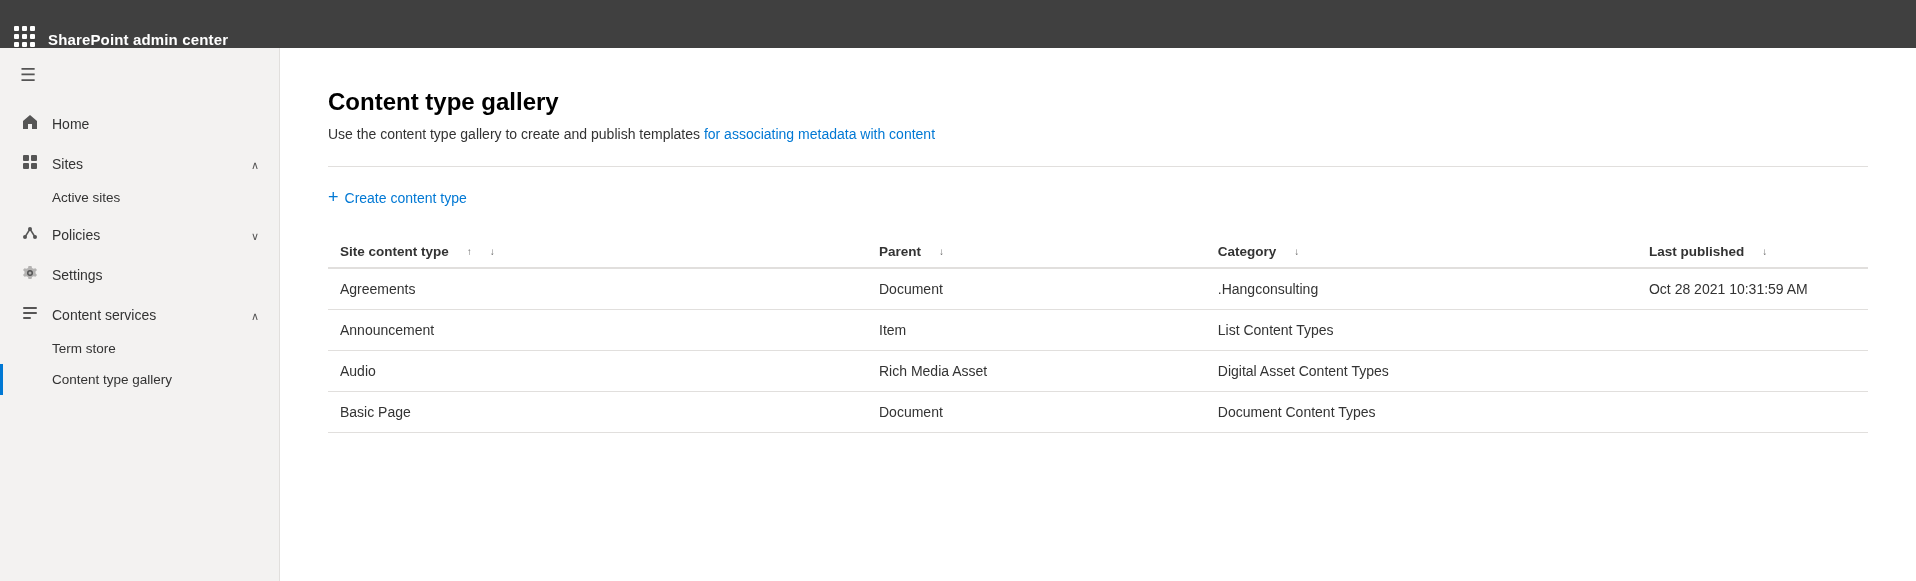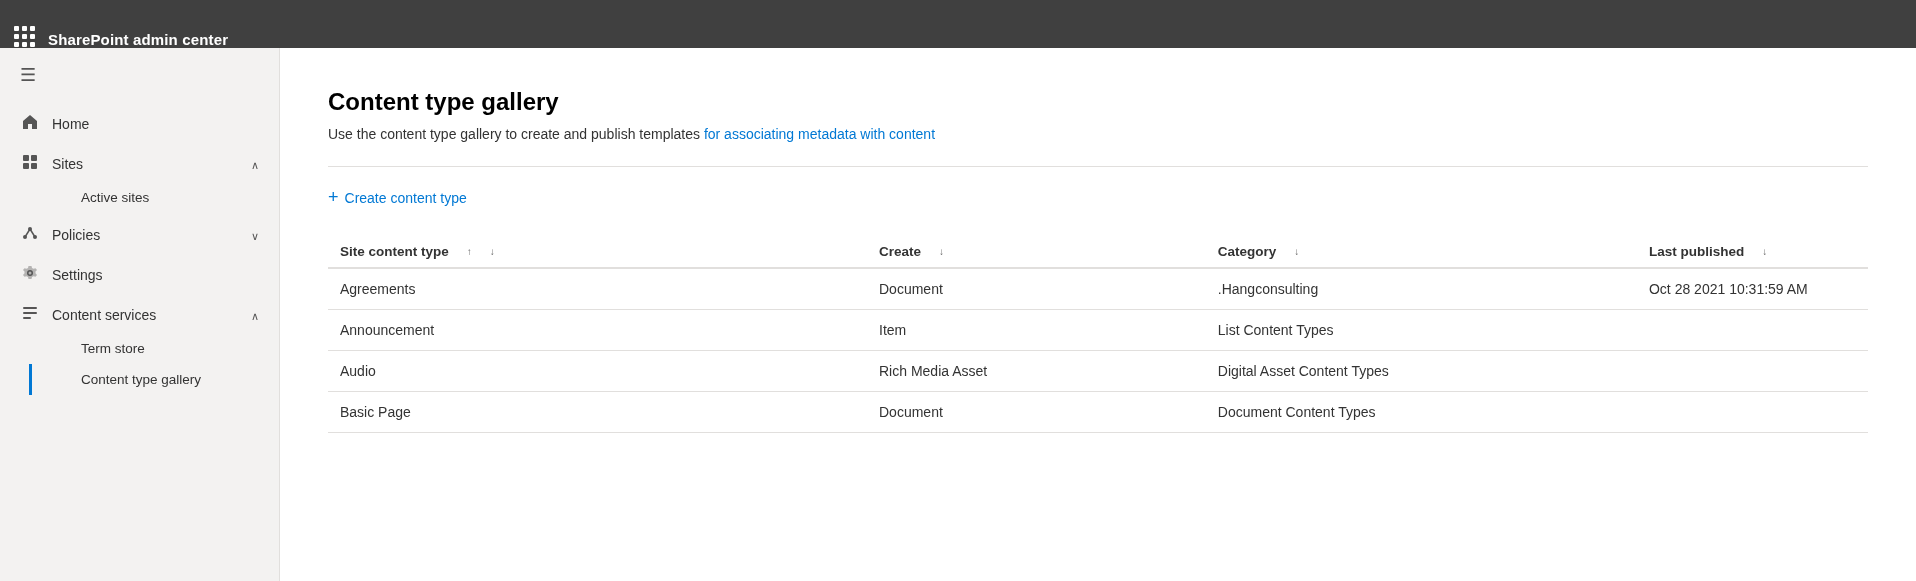--- a/index.html
+++ b/index.html
@@ -77,21 +77,20 @@
       flex-shrink: 0;
     }
     .sidebar-nav-item .nav-label { flex: 1; }
     .sidebar-nav-item .nav-chevron { color: #555; font-size: 11px; }
 
     .sidebar-sub-item {
       padding: 8px 20px 8px 52px;
       cursor: pointer;
       color: #333;
       font-size: 13.5px;
-      margin-left: 29px;
     }
     .sidebar-sub-item.active-sub {
       border-left: 3px solid #0078d4;
       padding-left: 49px;
       font-weight: 400;
     }
 
     
     .main-content {
       flex: 1;
@@ -268,21 +267,21 @@
         <tr>
           <th class="col-name">
             <div class="col-header-inner">
               <span>Site content type</span>
               <span class="sort-icon">↑</span>
               <span class="sort-icon">↓</span>
             </div>
           </th>
           <th class="col-parent">
             <div class="col-header-inner">
-              <span>Create</span>
+              <span>Parent</span>
               <span class="sort-icon">↓</span>
             </div>
           </th>
           <th class="col-category">
             <div class="col-header-inner">
               <span>Category</span>
               <span class="sort-icon">↓</span>
             </div>
           </th>
           <th class="col-published">

